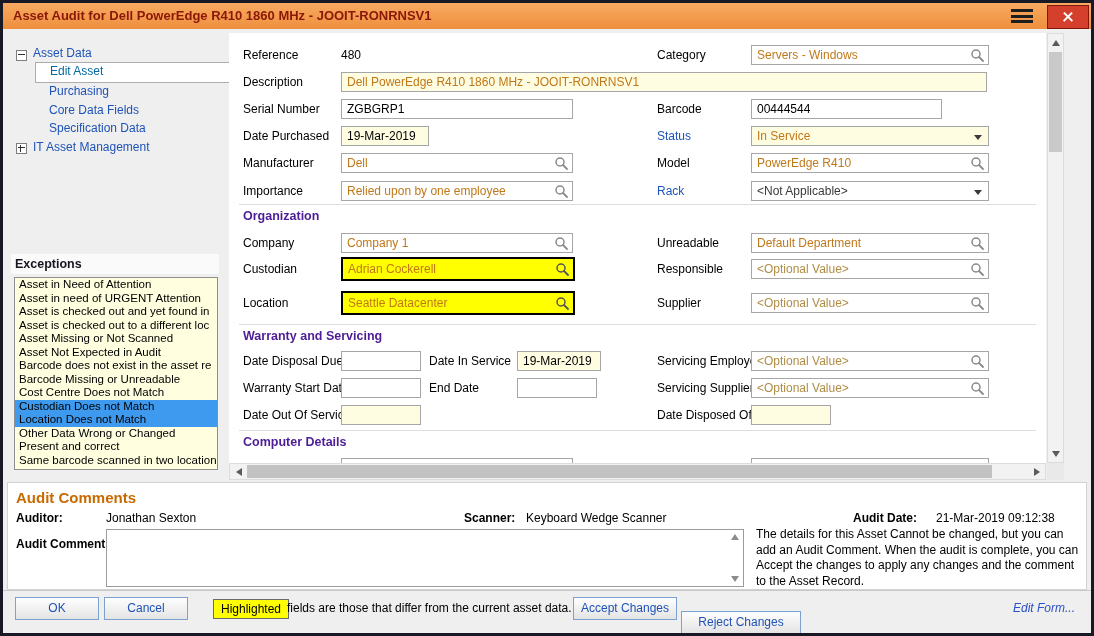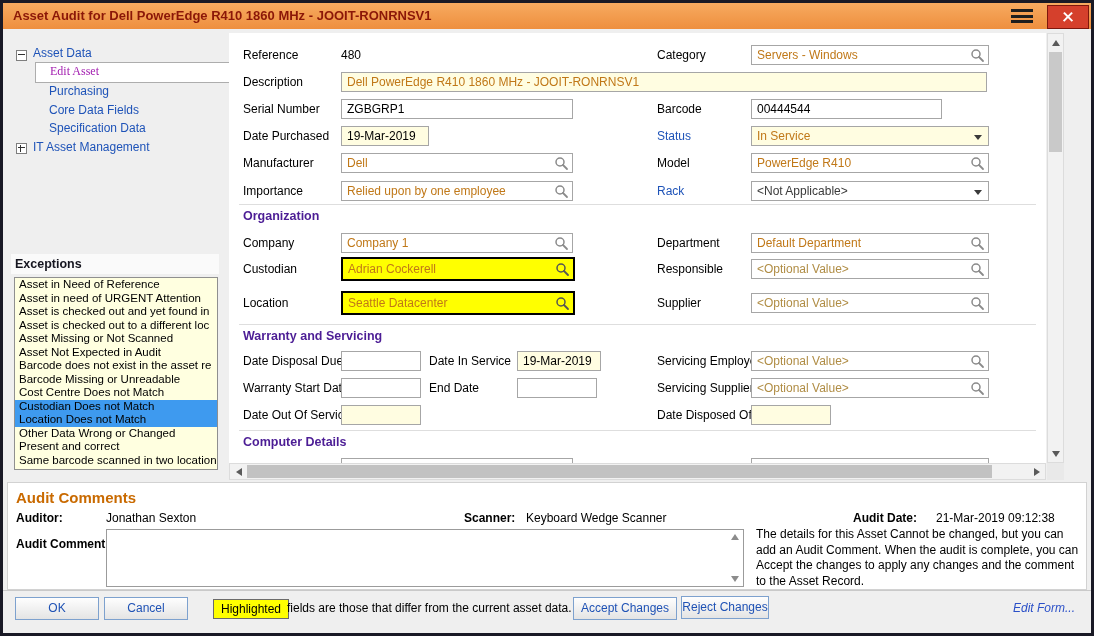--- a/index.html
+++ b/index.html
@@ -12,21 +12,21 @@
   .menu-icon i{display:block;height:3px;background:#1E1E1E;margin-bottom:2.5px;}
   .close-btn{position:absolute;right:2px;top:2px;width:40px;height:22px;background:#D5402C;border:1px solid #7E170C;cursor:pointer;}
   .close-btn::before,.close-btn::after{content:"";position:absolute;left:50%;top:50%;width:12px;height:2.4px;background:#fff;}
   .close-btn::before{transform:translate(-50%,-50%) rotate(45deg);}
   .close-btn::after{transform:translate(-50%,-50%) rotate(-45deg);}
   
   .tree-label{position:absolute;font-size:12px;color:#1E53B8;white-space:nowrap;cursor:pointer;}
   .expander{position:absolute;width:9px;height:9px;background:#fff;border:1px solid #7E7E7E;cursor:pointer;}
   .expander::before{content:"";position:absolute;left:1px;right:1px;top:3px;height:1px;background:#303030;}
   .expander.plus::after{content:"";position:absolute;top:1px;bottom:1px;left:3px;width:1px;background:#303030;}
-  .tree-sel{position:absolute;background:#FFFFFF;border:1px solid #ADADAD;font-size:12px;color:#a21caf;line-height:17px;padding-left:14px;white-space:nowrap;cursor:pointer;font-family:Liberation Serif, serif;}
+  .tree-sel{position:absolute;background:#FFFFFF;border:1px solid #ADADAD;font-size:12px;color:#0369a1;line-height:17px;padding-left:14px;white-space:nowrap;cursor:pointer;}
   
   .exc-band{position:absolute;background:#FAFAFA;}
   .exc-header{position:absolute;font-size:12.5px;font-weight:bold;color:#15151F;}
   .exc-list{position:absolute;background:#FFFFE0;border:1px solid #8F8F8F;overflow:hidden;}
   .exc-item{height:13.5px;line-height:13.5px;font-size:11.5px;color:#000;padding-left:4px;white-space:nowrap;overflow:hidden;cursor:pointer;}
   .exc-item.sel{background:#3E9AEF;}
   
   .form-panel{position:absolute;background:#FFFFFF;overflow:hidden;}
   .lbl{position:absolute;font-size:12px;color:#000;white-space:nowrap;}
   .lbl.blue{color:#1E53B8;}
@@ -90,21 +90,21 @@
   <div class="tree-sel" style="left:32px;top:59px;width:182px;height:19px">Edit Asset</div>
   <div class="tree-label" style="left:46px;top:81px">Purchasing</div>
   <div class="tree-label" style="left:46px;top:100px">Core Data Fields</div>
   <div class="tree-label" style="left:46px;top:118px">Specification Data</div>
   <span class="expander plus" style="left:13px;top:140px"></span>
   <div class="tree-label" style="left:30px;top:137px">IT Asset Management</div>
 
   <div class="exc-band" style="left:8px;top:251px;width:208px;height:20px"></div>
   <div class="exc-header" style="left:12px;top:254px">Exceptions</div>
   <div class="exc-list" style="left:11px;top:274px;width:202px;height:191px">
-    <div class="exc-item">Asset in Need of Reference</div>
+    <div class="exc-item">Asset in Need of Attention</div>
     <div class="exc-item">Asset in need of URGENT Attention</div>
     <div class="exc-item">Asset is checked out and yet found in</div>
     <div class="exc-item">Asset is checked out to a different loc</div>
     <div class="exc-item">Asset Missing or Not Scanned</div>
     <div class="exc-item">Asset Not Expected in Audit</div>
     <div class="exc-item">Barcode does not exist in the asset re</div>
     <div class="exc-item">Barcode Missing or Unreadable</div>
     <div class="exc-item">Cost Centre Does not Match</div>
     <div class="exc-item sel">Custodian Does not Match</div>
     <div class="exc-item sel">Location Does not Match</div>
@@ -185,21 +185,21 @@
     <div class="sec-header" style="left:14px;top:176px">Organization</div>
 
     <div class="lbl" style="left:14px;top:203px">Company</div>
     <div class="fld lookup" style="left:112px;top:200px;width:232px">
       <span class="val orange">Company 1</span>
       <span class="mag"><svg width="15" height="15" viewBox="0 0 15 15">
             <circle cx="6" cy="6" r="4" fill="none" stroke="#8A8A8A" stroke-width="1.5"></circle>
             <line x1="9" y1="9" x2="13" y2="13" stroke="#8A8A8A" stroke-width="1.8" stroke-linecap="round"></line>
           </svg></span>
     </div>
-    <div class="lbl" style="left:428px;top:203px">Department</div>
+    <div class="lbl" style="left:428px;top:203px">Unreadable</div>
     <div class="fld lookup" style="left:522px;top:200px;width:238px">
       <span class="val orange">Default Department</span>
       <span class="mag"><svg width="15" height="15" viewBox="0 0 15 15">
             <circle cx="6" cy="6" r="4" fill="none" stroke="#8A8A8A" stroke-width="1.5"></circle>
             <line x1="9" y1="9" x2="13" y2="13" stroke="#8A8A8A" stroke-width="1.8" stroke-linecap="round"></line>
           </svg></span>
     </div>
 
     <div class="lbl" style="left:14px;top:229px">Custodian</div>
     <div class="fld lookup hl" style="left:112px;top:224px;width:234px">
@@ -324,17 +324,17 @@
     </div>
     <div class="audit-info" style="left:748px;top:44px;width:328px">The details for this Asset Cannot be changed, but you can add an Audit Comment.  When the audit is complete, you can Accept the changes to apply any changes and the comment to the Asset Record.</div>
   </div>
 
   <div class="footer">
     <div class="win-btn" style="left:12px;top:6px;width:84px">OK</div>
     <div class="win-btn" style="left:101px;top:6px;width:84px">Cancel</div>
     <div class="hl-chip" style="left:210px;top:8px">Highlighted</div>
     <div class="note" style="left:284px;top:10px">fields are those that differ from the current asset data.</div>
     <div class="win-btn" style="left:570px;top:6px;width:104px">Accept Changes</div>
-    <div class="win-btn" style="left:678px;top:5px;width:88px">Reject Changes</div>
+    <div class="win-btn" style="left:678px;top:20px;width:120px">Reject Changes</div>
     <div class="edit-form" style="right:16px;top:10px">Edit Form...</div>
   </div>
 
 </div>
 
 </body></html>

